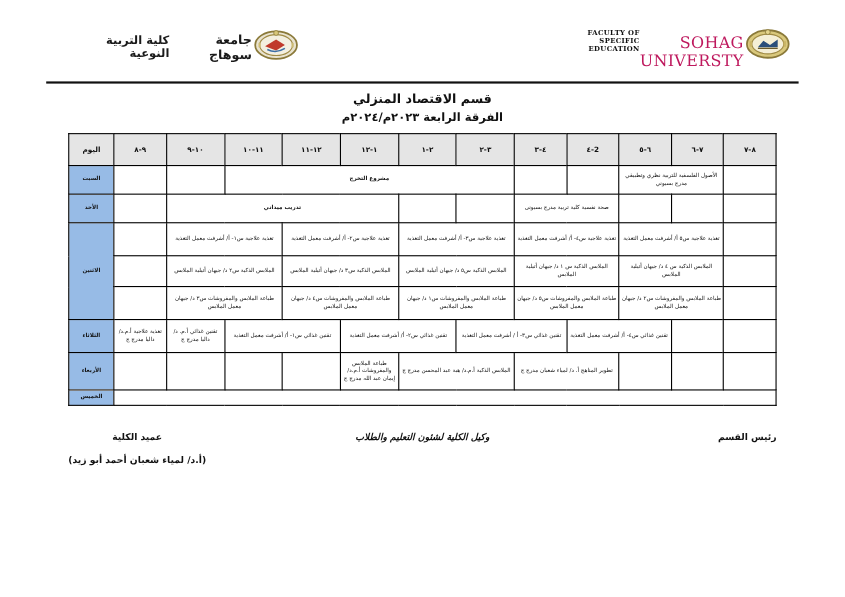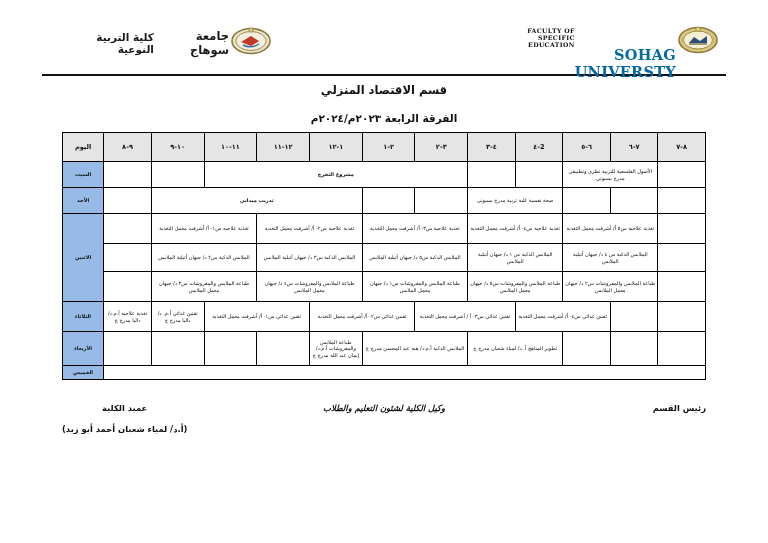--- a/index.html
+++ b/index.html
@@ -32,43 +32,43 @@
   .brand-ar .line1{
     font-size:11.5px;font-weight:bold;color:#1a1a1a;margin-top:3px;
     letter-spacing:.5px;
   }
   .brand-ar .line2{
     font-size:10.5px;font-weight:bold;color:#1a1a1a;margin-top:2px;
   }
   .brand-en{align-items:flex-start;padding-right:0;}
   .brand-en .line1{
     font-family:"DejaVu Serif","Liberation Serif",serif;
-    font-size:14.5px;font-weight:bold;color:#0369a1;letter-spacing:.3px;
-    margin-top:20px;
+    font-size:14.5px;font-weight:normal;color:#be185d;letter-spacing:.3px;
+    margin-top:6px;
   }
   .brand-en .line2{
     font-family:"DejaVu Serif","Liberation Serif",serif;
     font-size:6.2px;font-weight:bold;color:#111;letter-spacing:.35px;
     margin-top:1px;
   }
 
   
   .crest{width:44px;height:30px;position:relative;}
   .crest svg{display:block;}
 
   .rule{
     height:2px;background:#111;margin:2px 42px 0 42px;
   }
 
   
   .titleblock{
     text-align:center;margin-top:7px;
   }
   .titleblock .t1{font-size:11.5px;font-weight:bold;color:#111;}
-  .titleblock .t2{font-size:10.5px;font-weight:bold;color:#111;margin-top:15px;}
+  .titleblock .t2{font-size:10.5px;font-weight:bold;color:#111;margin-top:4px;}
 
   
   .tablewrap{
     margin:8px 62px 0 62px;
   }
   table.sched{
     width:100%;
     border-collapse:collapse;
     table-layout:fixed;
     direction:rtl;

